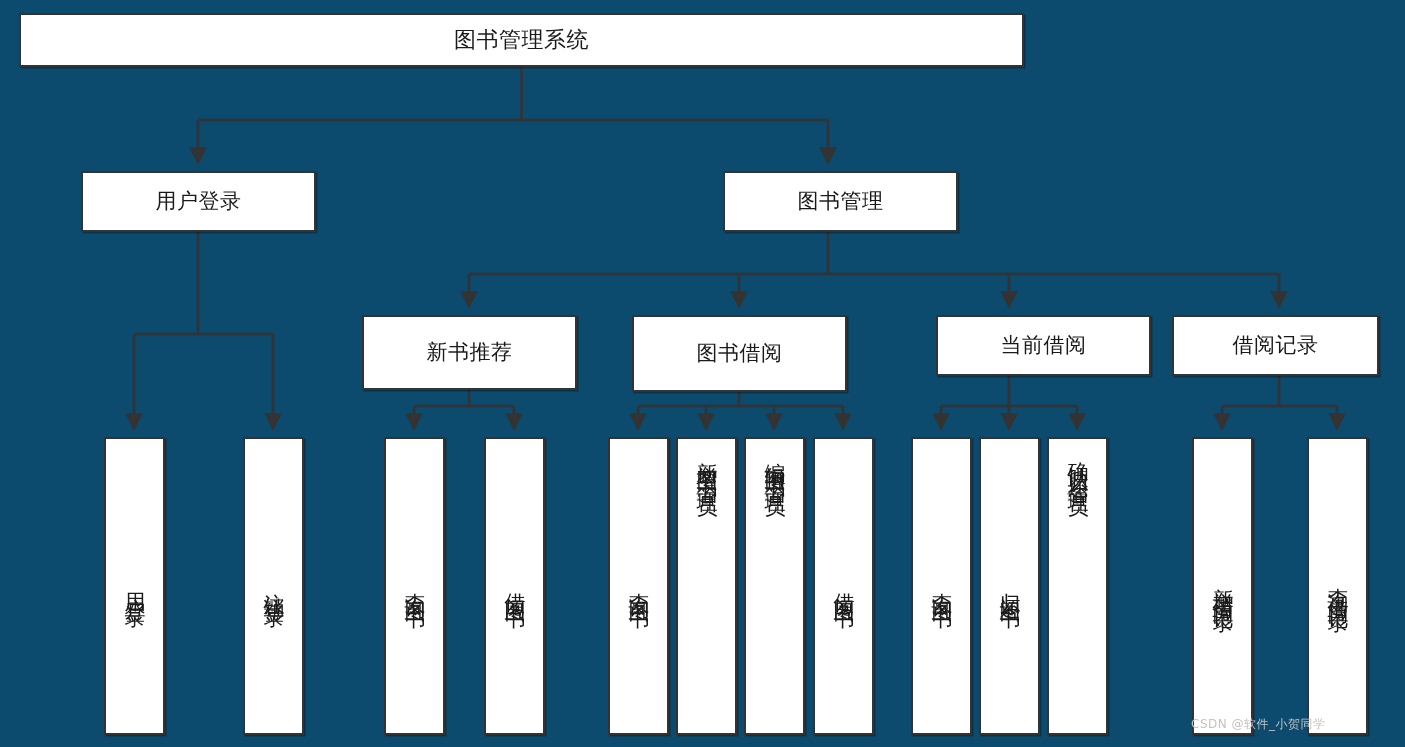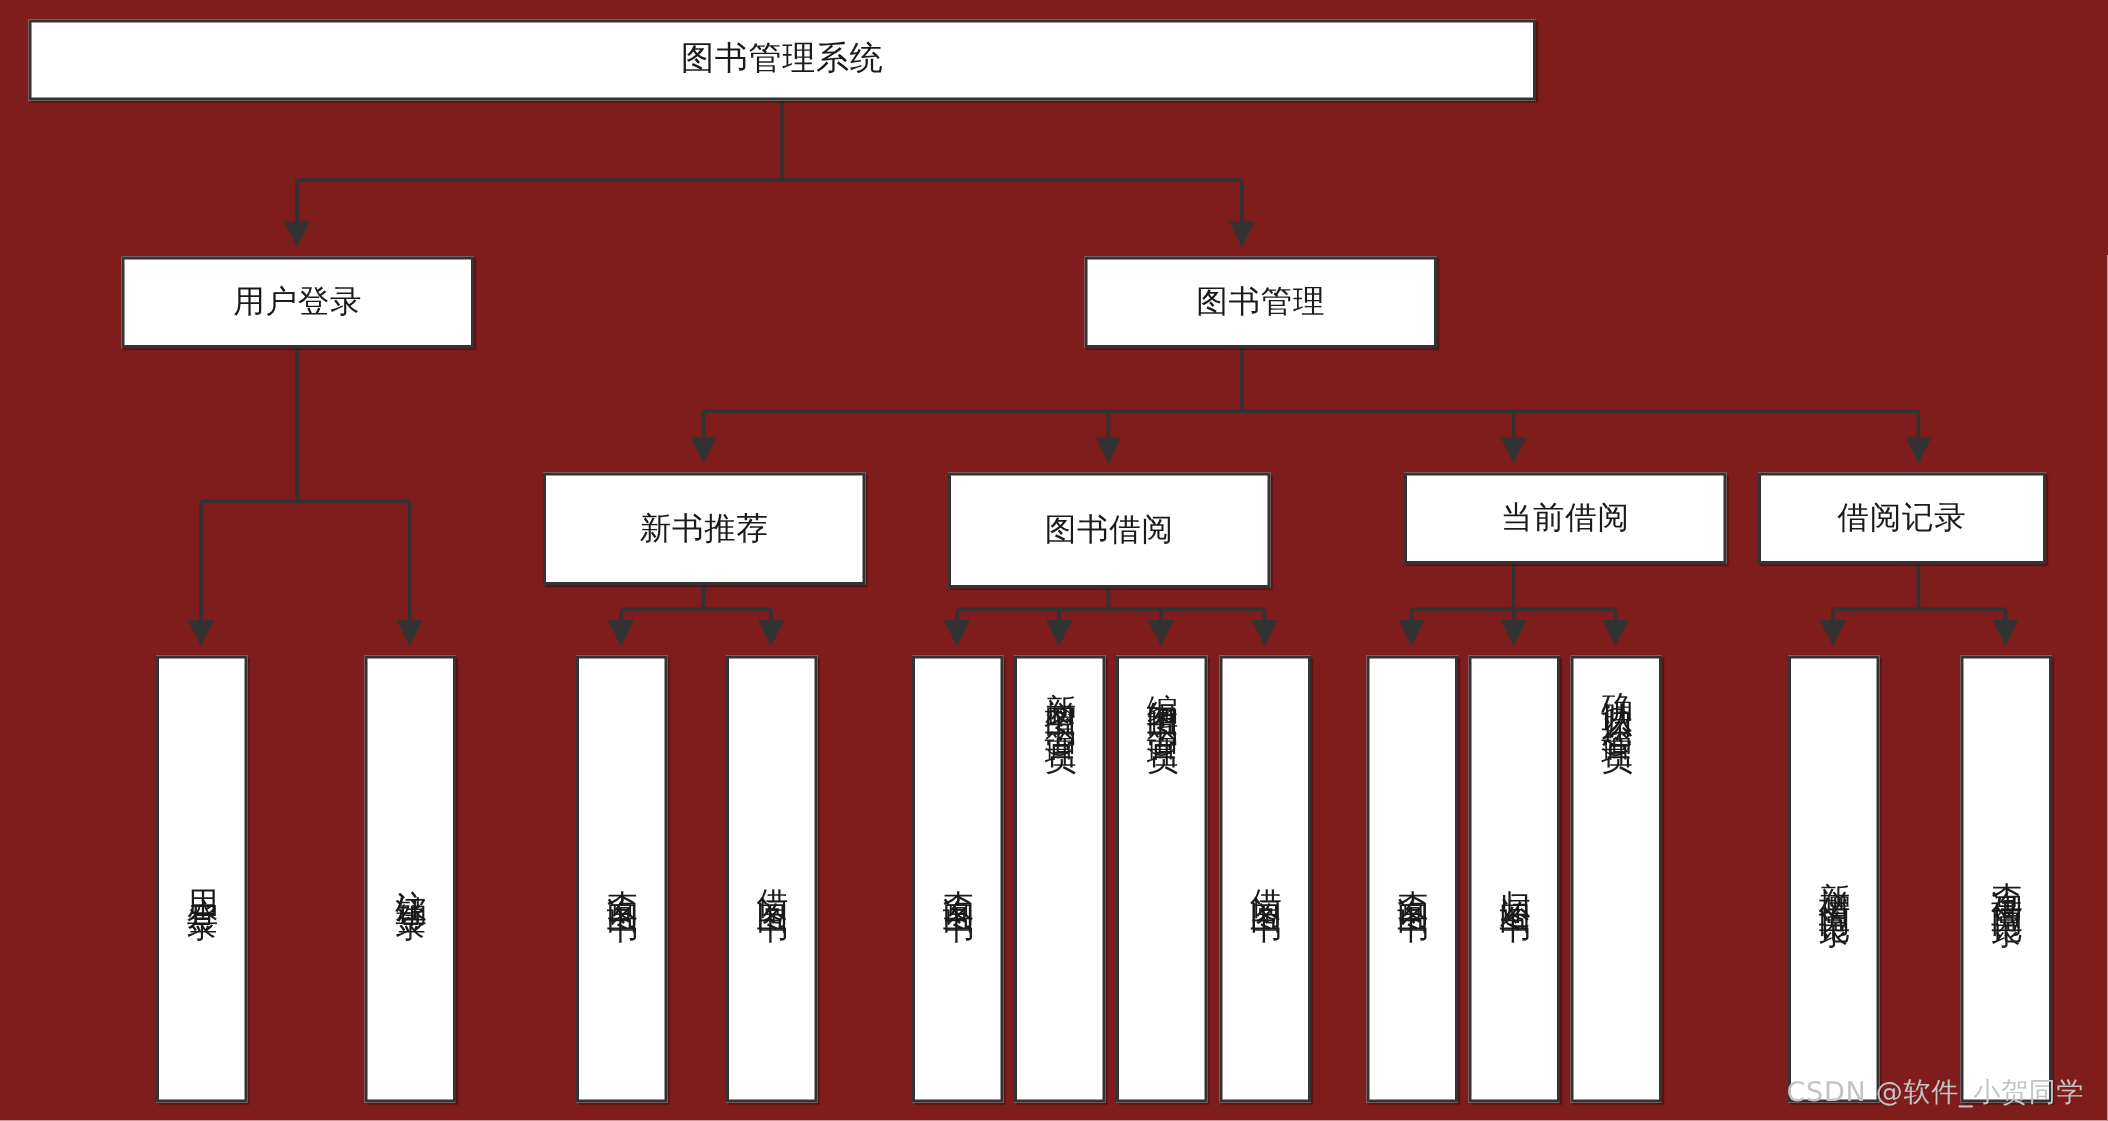--- a/index.html
+++ b/index.html
@@ -8,21 +8,21 @@
     padding: 0;
     background: #ffffff;
   }
   body {
     font-family: "DejaVu Sans", "Liberation Sans", sans-serif;
   }
   #canvas {
     position: relative;
     width: 1405px;
     height: 747px;
-    background: #7f1d1d;
+    background: #0c4a6e;
     overflow: hidden;
   }
   #edge-layer {
     position: absolute;
     left: 0;
     top: 0;
     width: 1405px;
     height: 747px;
     pointer-events: none;
   }
@@ -66,21 +66,21 @@
     letter-spacing: 5px;
     white-space: nowrap;
   }
   
   .node.vert.centered {
     align-items: center;
     padding-top: 0;
   }
   .watermark {
     position: absolute;
-    font-size: 18px;
+    font-size: 12px;
     color: #c3c3c3;
     white-space: nowrap;
     z-index: 3;
     letter-spacing: 0.5px;
   }
 </style>
 </head>
 <body>
 
 <div id="canvas">
@@ -155,21 +155,21 @@
   </div>
 
   <div class="node horiz" style="left:632px; top:315px; width:215px; height:77px;">
     <span class="node-label">图书借阅</span>
   </div>
 
   <div class="node horiz" style="left:902px; top:315px; width:215px; height:61px;margin-left:34px;">
     <span class="node-label">当前借阅</span>
   </div>
 
-  <div class="node horiz" style="left:1172px; top:315px; width:192px; height:61px;">
+  <div class="node horiz" style="left:1172px; top:315px; width:207px; height:61px;">
     <span class="node-label">借阅记录</span>
   </div>
 
   <div class="node vert centered" style="left:104px; top:437px; width:61px; height:298px;">
     <span class="node-label">用户登录</span>
   </div>
 
   <div class="node vert centered" style="left:243px; top:437px; width:61px; height:298px;">
     <span class="node-label">注销登录</span>
   </div>

